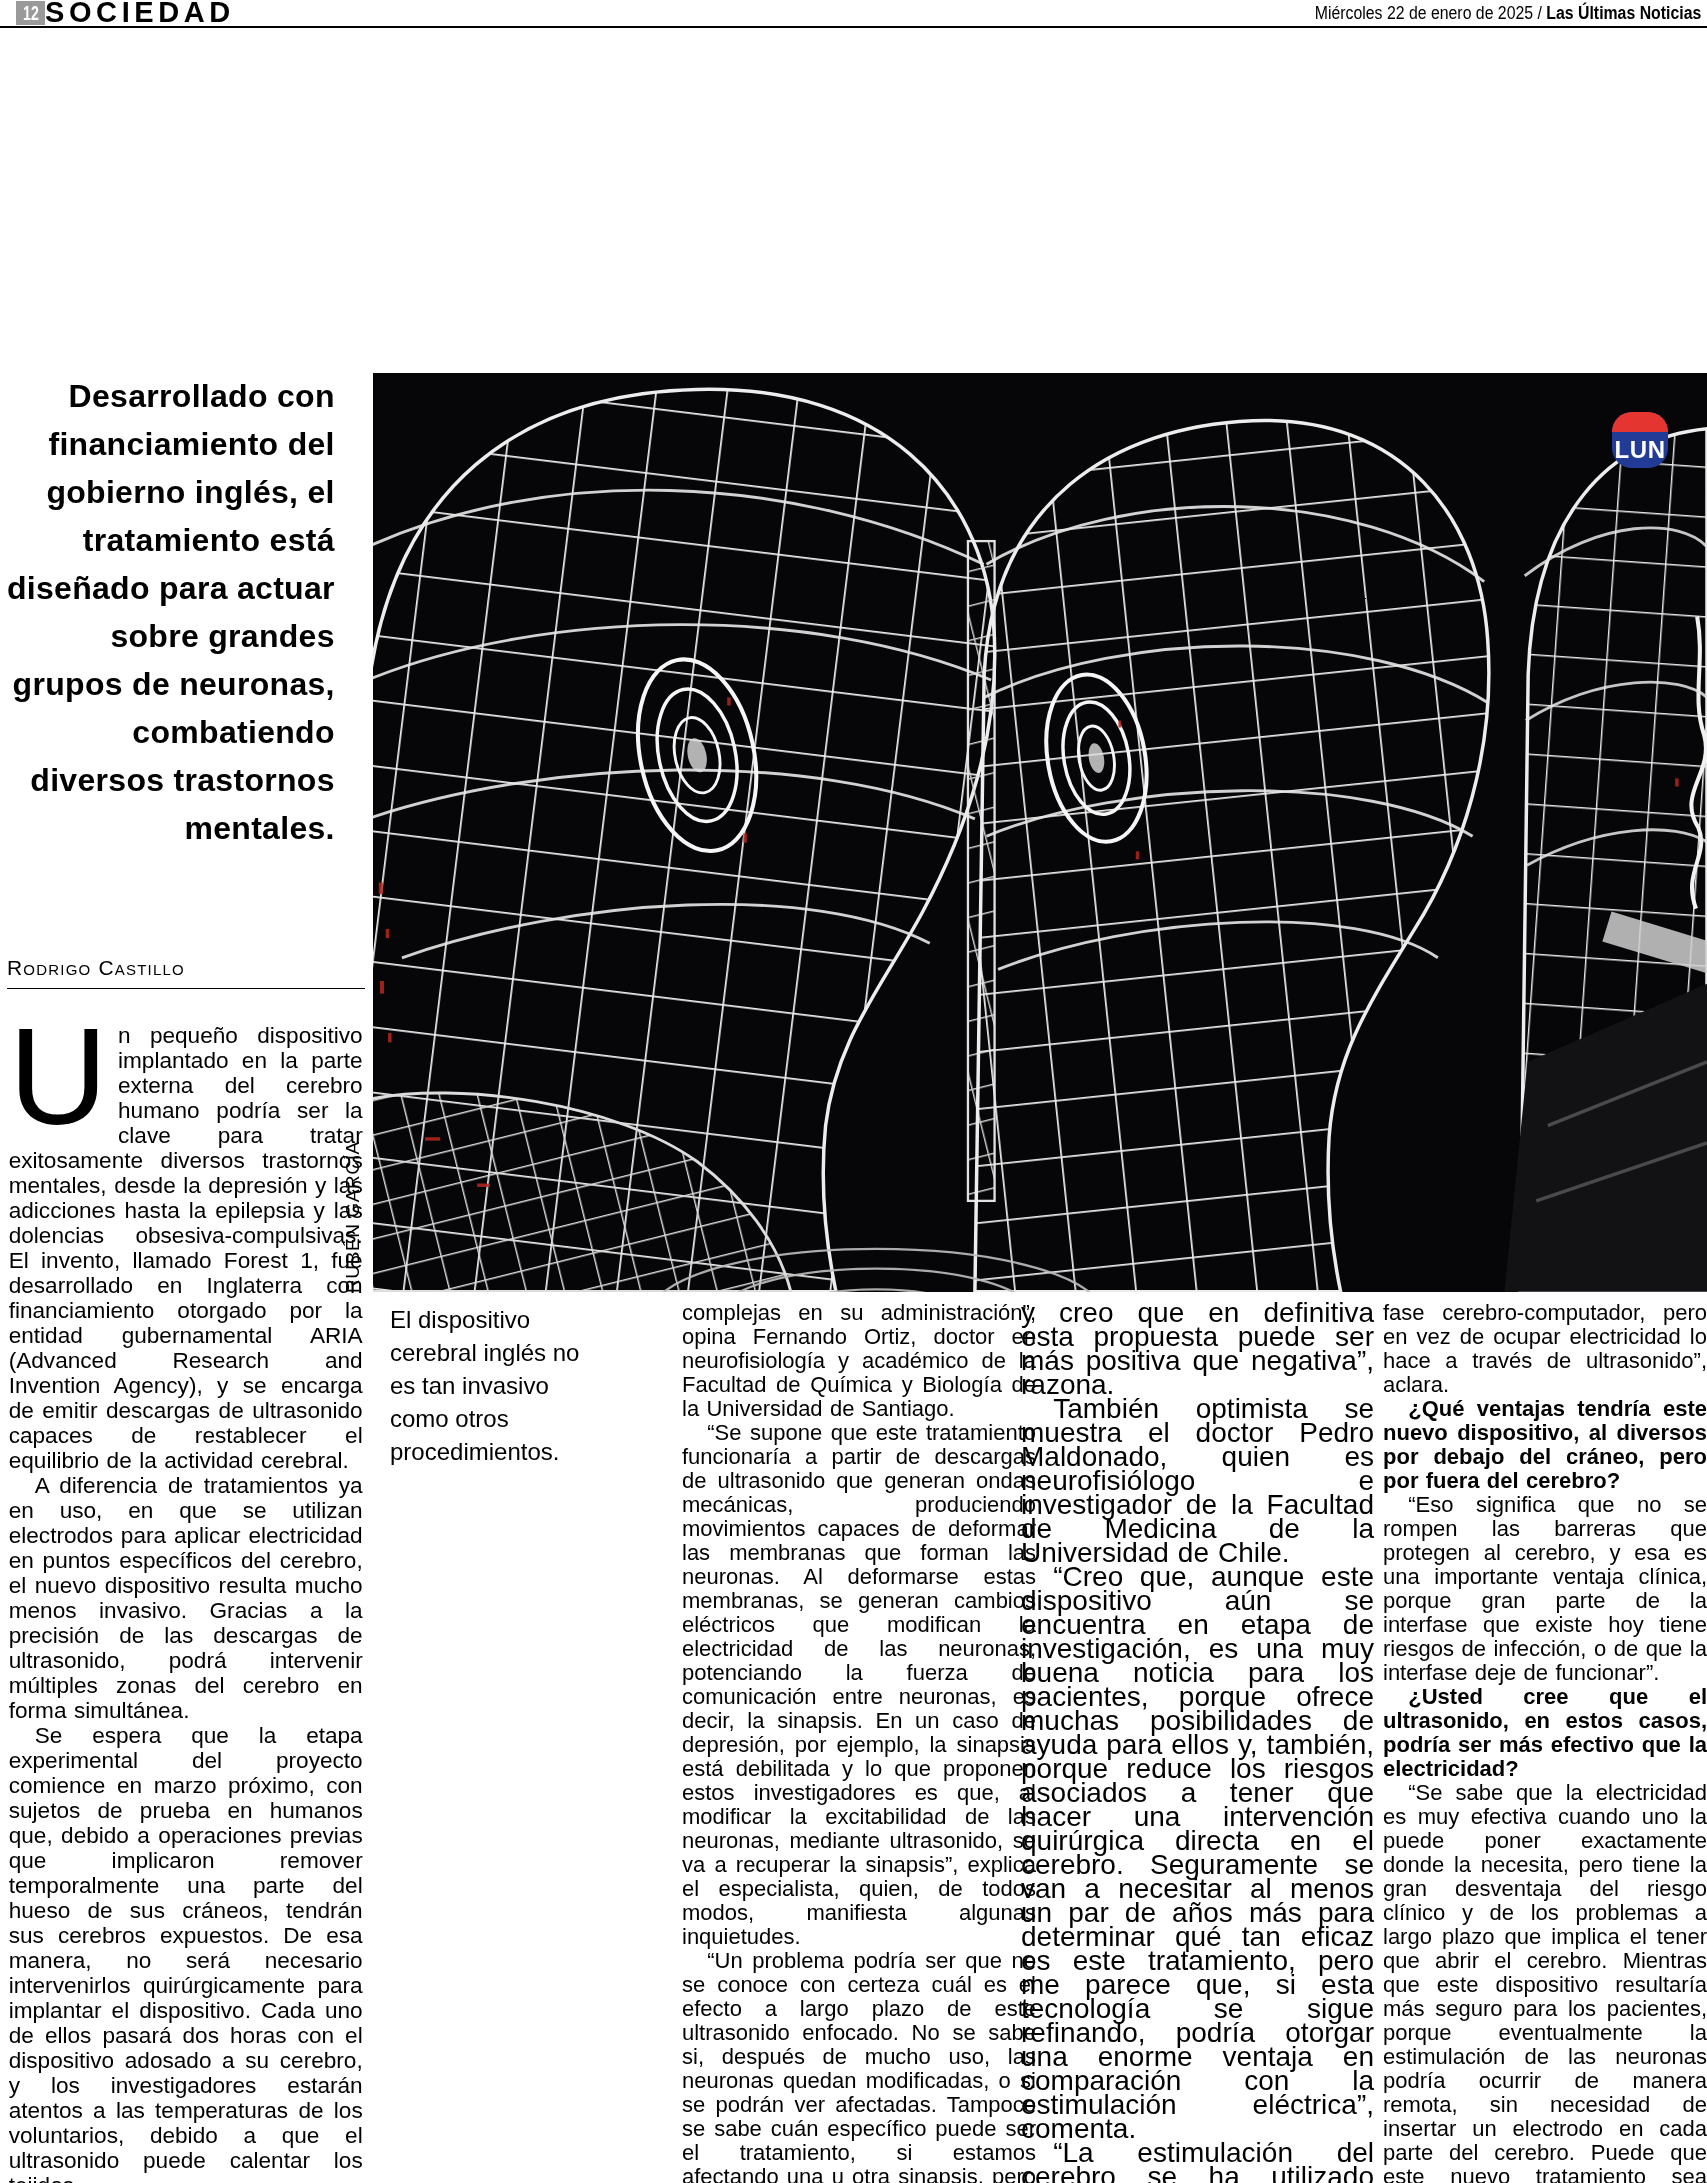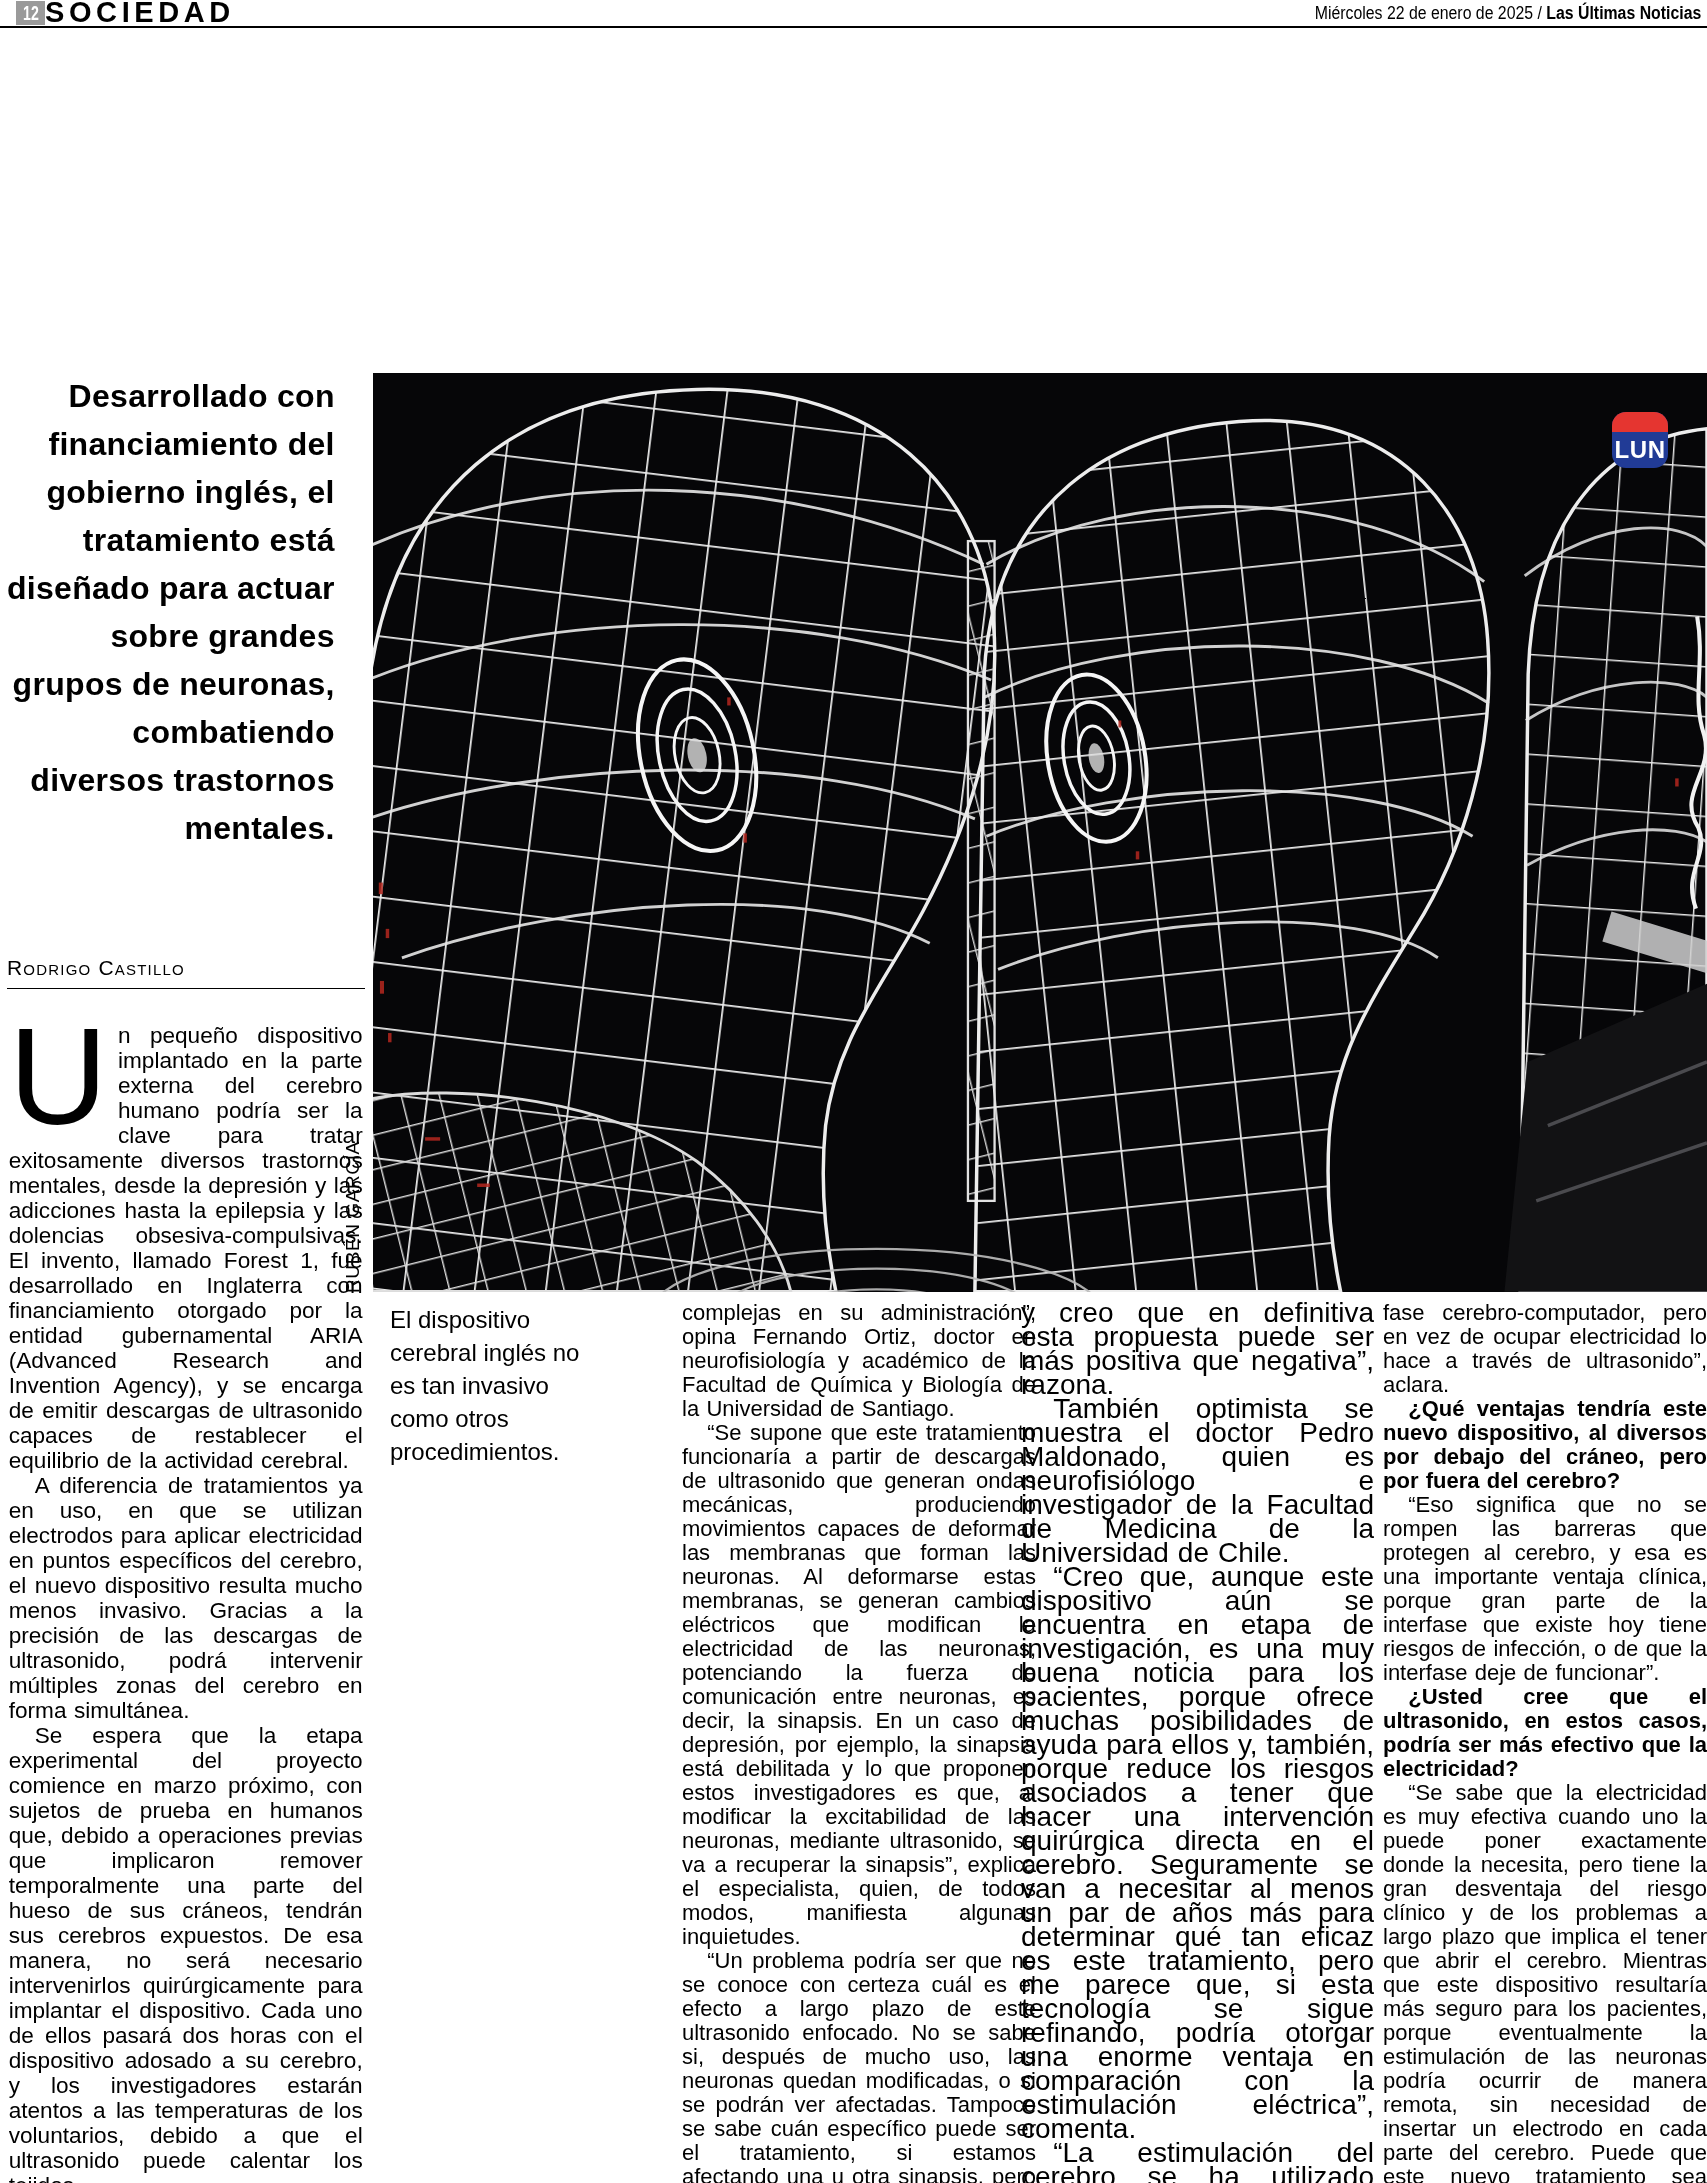--- a/index.html
+++ b/index.html
@@ -48,21 +48,21 @@
   .col4{left:1383px;top:1301px;width:324px;font-size:22px;line-height:24px;height:882px;overflow:hidden;}
   .dropcap{
     float:left;font-size:137px;line-height:100px;padding:3.5px 10.4px 0 0;font-weight:400;
   }
   .qhead{font-weight:bold;}
   
   .photo{
     position:absolute;left:373px;top:373px;width:1334px;height:919px;background:#060608;overflow:hidden;
   }
   .lun-logo{
-    position:absolute;right:39px;top:39px;width:56px;height:56px;border-radius:14px;overflow:hidden;
+    position:absolute;right:39px;top:39px;width:56px;height:56px;border-radius:20px;overflow:hidden;
     background:#213b96;display:flex;flex-direction:column;
   }
   .lun-logo .band{height:19.7px;background:#e53530;}
   .lun-logo .txt{flex:1;display:flex;align-items:center;justify-content:center;color:#fff;font-weight:bold;font-size:24px;letter-spacing:0.6px;}
   .photo-credit{
     position:absolute;left:339px;top:1110px;height:183px;width:27px;
     writing-mode:vertical-rl;transform:rotate(180deg);
     font-size:19px;letter-spacing:0.6px;display:flex;align-items:center;
   }
   .caption{

